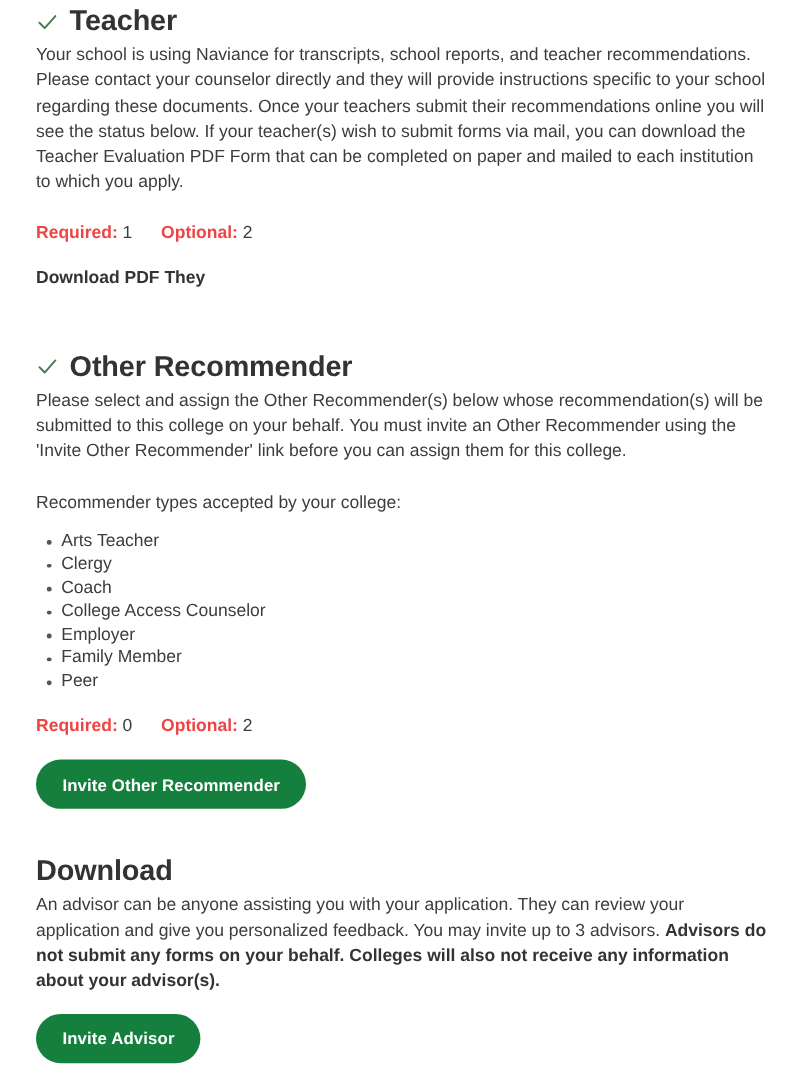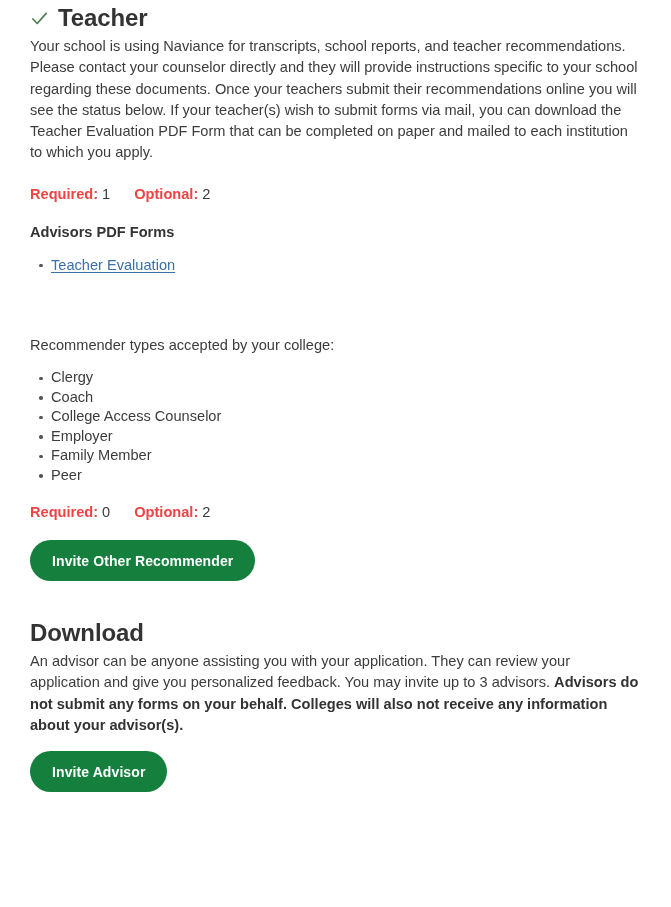--- a/index.html
+++ b/index.html
@@ -204,44 +204,49 @@
       <span class="count-group">
         <span class="count-label">Required:</span><span class="count-value">1</span>
       </span>
       <span class="count-group">
         <span class="count-label">Optional:</span><span class="count-value">2</span>
       </span>
     </div>
 
     <div class="gap-after-counts"></div>
 
-    <div class="sub-heading">Advisors PDF Forms</div>
+    <div class="sub-heading">Download PDF They</div>
 
     <div class="gap-before-list"></div>
 
-    <ul class="doc-list">
-      <li>
-        <a class="doc-link" href="#">Teacher Evaluation</a>
-      </li>
-    </ul>
   </div>
 
   <div class="gap-section-gap"></div>
 
   <div>
 
-
+    <h2 class="section-heading">
+      <span class="check-icon">
+        <svg viewBox="0 0 20 20" aria-hidden="true">
+          <path d="M3 10.5 L7.6 15.2 L17 4.6" fill="none" stroke="#4a7a52" stroke-width="1.7" stroke-linecap="round" stroke-linejoin="round"></path>
+        </svg>
+      </span>
+      <span>Other Recommender</span>
+    </h2>
+
+    <p class="body-text">Please select and assign the Other Recommender(s) below whose recommendation(s) will be submitted to this college on your behalf. You must invite an Other Recommender using the 'Invite Other Recommender' link before you can assign them for this college.</p>
 
     <div class="gap-before-types"></div>
 
     <div class="body-text tight" style="margin-top:0;">Recommender types accepted by your college:</div>
 
     <div class="gap-before-list"></div>
 
     <ul class="type-list">
+      <li>Arts Teacher</li>
       <li>Clergy</li>
       <li>Coach</li>
       <li>College Access Counselor</li>
       <li>Employer</li>
       <li>Family Member</li>
       <li>Peer</li>
     </ul>
 
     <div class="gap-types-counts"></div>
 

